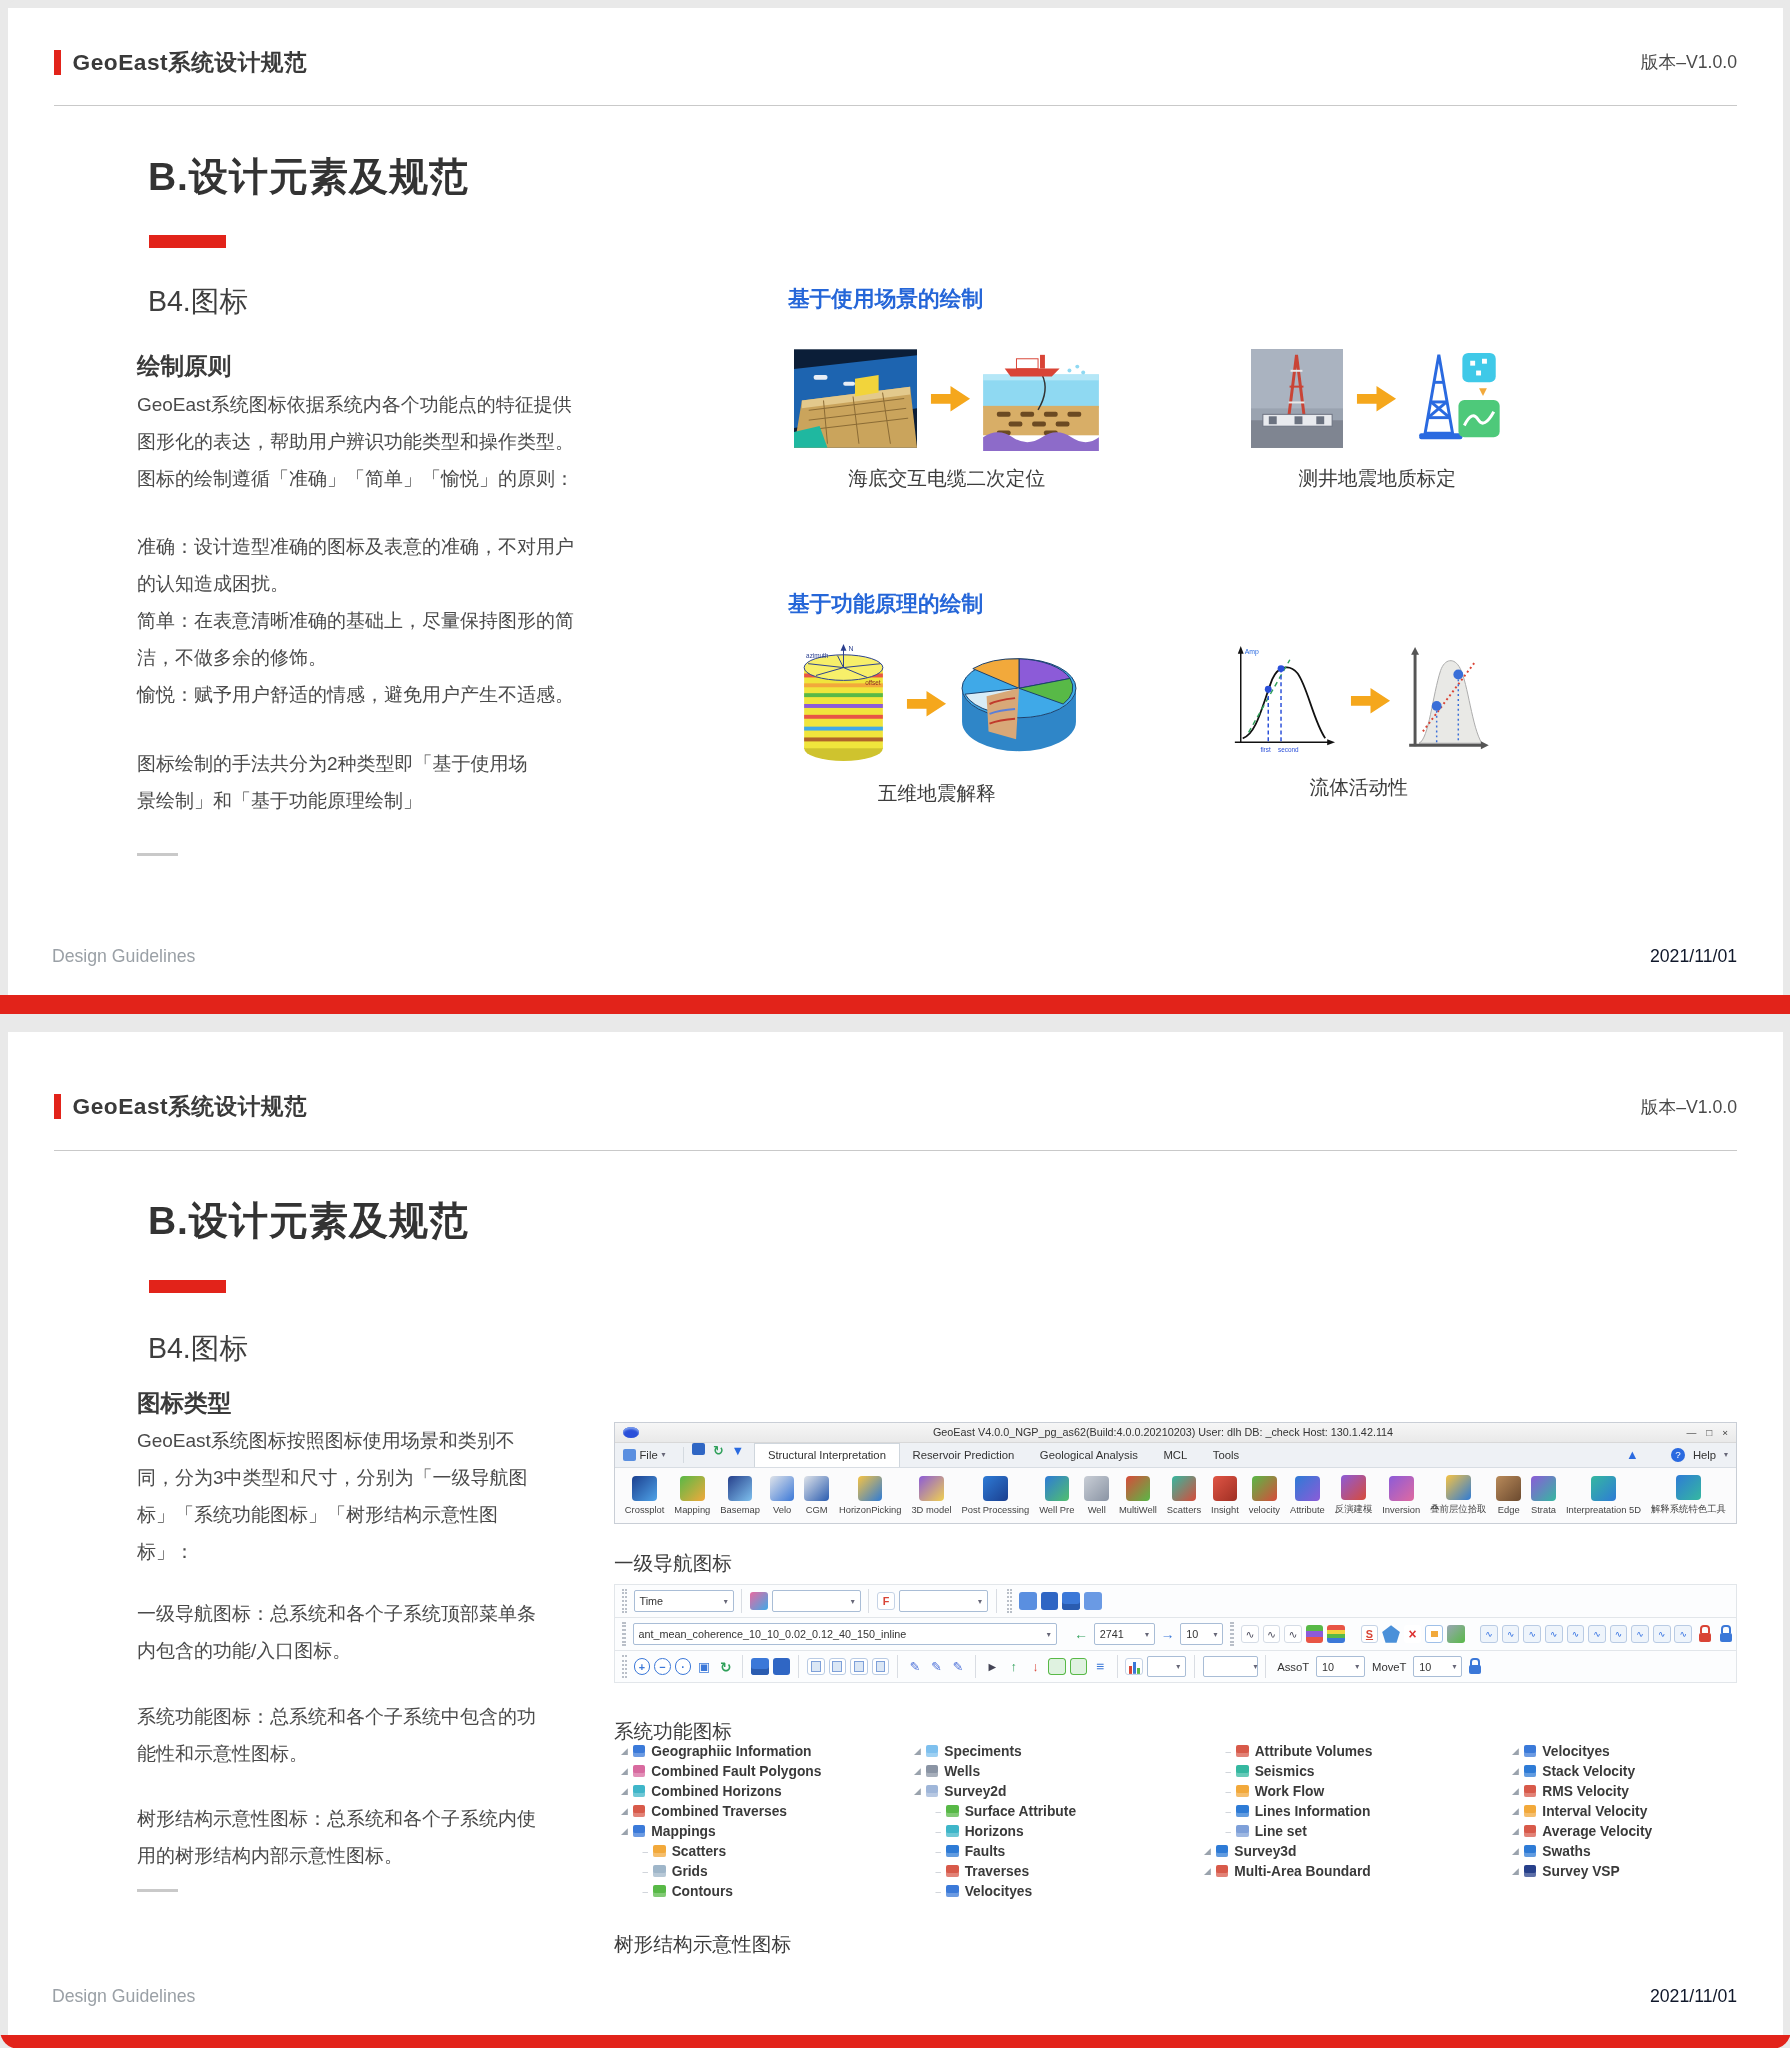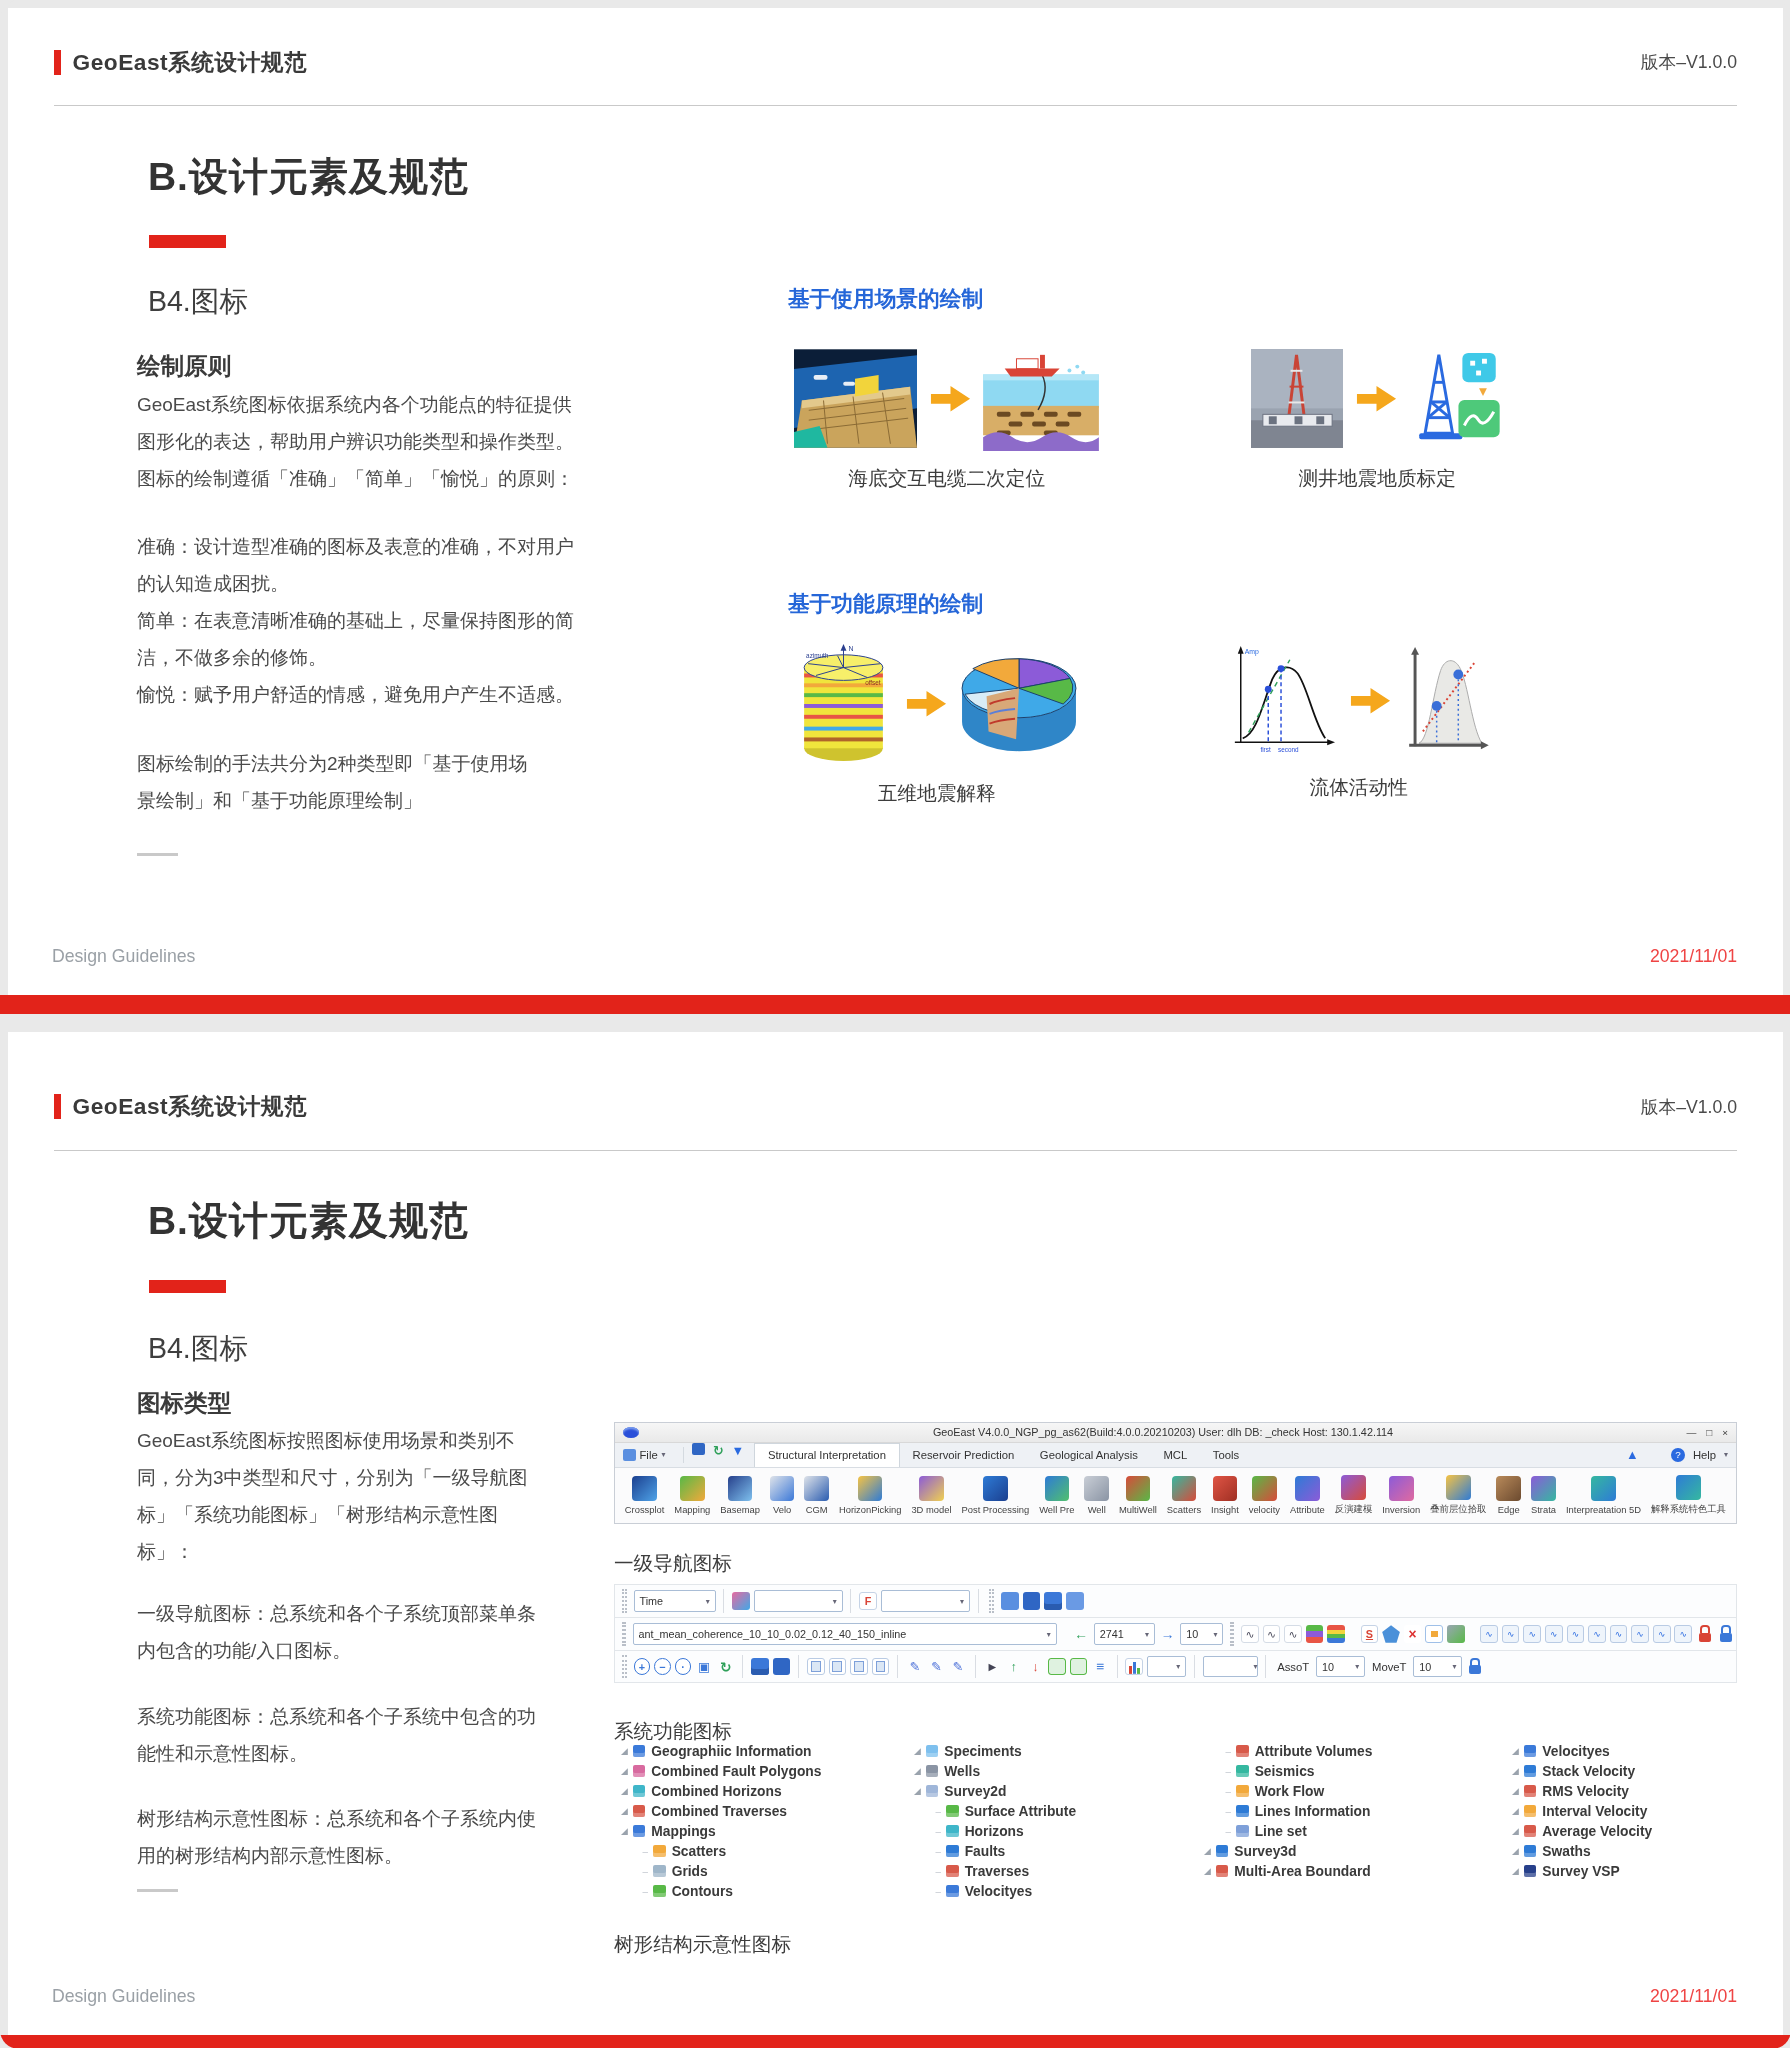--- a/index.html
+++ b/index.html
@@ -22,21 +22,21 @@
   .hd-rule{position:absolute;left:46px;right:46px;height:1px;background:#c9c9c9;}
 
   .sec-title{font-size:39px;font-weight:700;color:#333;letter-spacing:1px;}
   .red-underline{width:77px;height:12.8px;background:#e2231a;}
   .sub-title{font-size:28.6px;color:#3f3f3f;}
   .h3{font-size:23.6px;font-weight:700;color:#3a3a3a;}
   .body-p{font-size:19px;line-height:37px;color:#4a4a4a;white-space:pre-line;width:532px;}
   .dash-div{width:41px;height:3px;background:#c9c9c9;}
   .blue-h{font-size:21.7px;font-weight:700;color:#2566d8;}
   .footer-l{font-size:17.7px;color:#9aa0a6;}
-  .footer-r{font-size:17.7px;color:#ef4444;}
+  .footer-r{font-size:17.7px;color:#0f172a;}
 
   
   .fig-group{position:absolute;display:flex;flex-direction:column;align-items:center;}
   .fig-row{display:flex;align-items:center;gap:11.8px;}
   .fig-cap{margin-top:13.8px;font-size:19.7px;color:#3d3d3d;white-space:nowrap;}
 
   
   .app{position:absolute;left:606px;top:390px;width:1123px;height:102px;border:1px solid #c9ced6;background:#fff;}
   .tbar{height:19.7px;background:linear-gradient(#f6f6f6,#e9e9e9);display:flex;align-items:center;padding:0 7.9px;border-bottom:1px solid #d8d8d8;}
   .tbar-logo{width:16.7px;height:10.8px;border-radius:50%;background:#2a4fd9;margin-right:7.9px;box-shadow:inset 0 2px 2px #7ea0ee;}
@@ -492,21 +492,21 @@
             <div class="nav-ic" style="background: linear-gradient(135deg, rgb(46, 123, 214), rgb(53, 184, 160));"></div>
             <div class="nav-lb">解释系统特色工具</div>
           </div>
         </div>
     </div>
     <div class="abs fig-cap" style="left:606px;top:504px;width:1123px;">一级导航图标</div>
 
     <div id="func-rows">
         <div class="frow">
           <span class="seg-handle"></span>
-          <span class="dd" style="width: 82px;">
+          <span class="dd" style="width: 100px;">
             <span class="dd-v">Time</span>
             <span class="dd-a">▾</span>
           </span>
           <span class="seg-sep"></span>
           <span class="ic ic-imgchip"></span>
           <span class="dd" style="width: 89px;">
             <span class="dd-v"></span>
             <span class="dd-a">▾</span>
           </span>
           <span class="seg-sep"></span>

